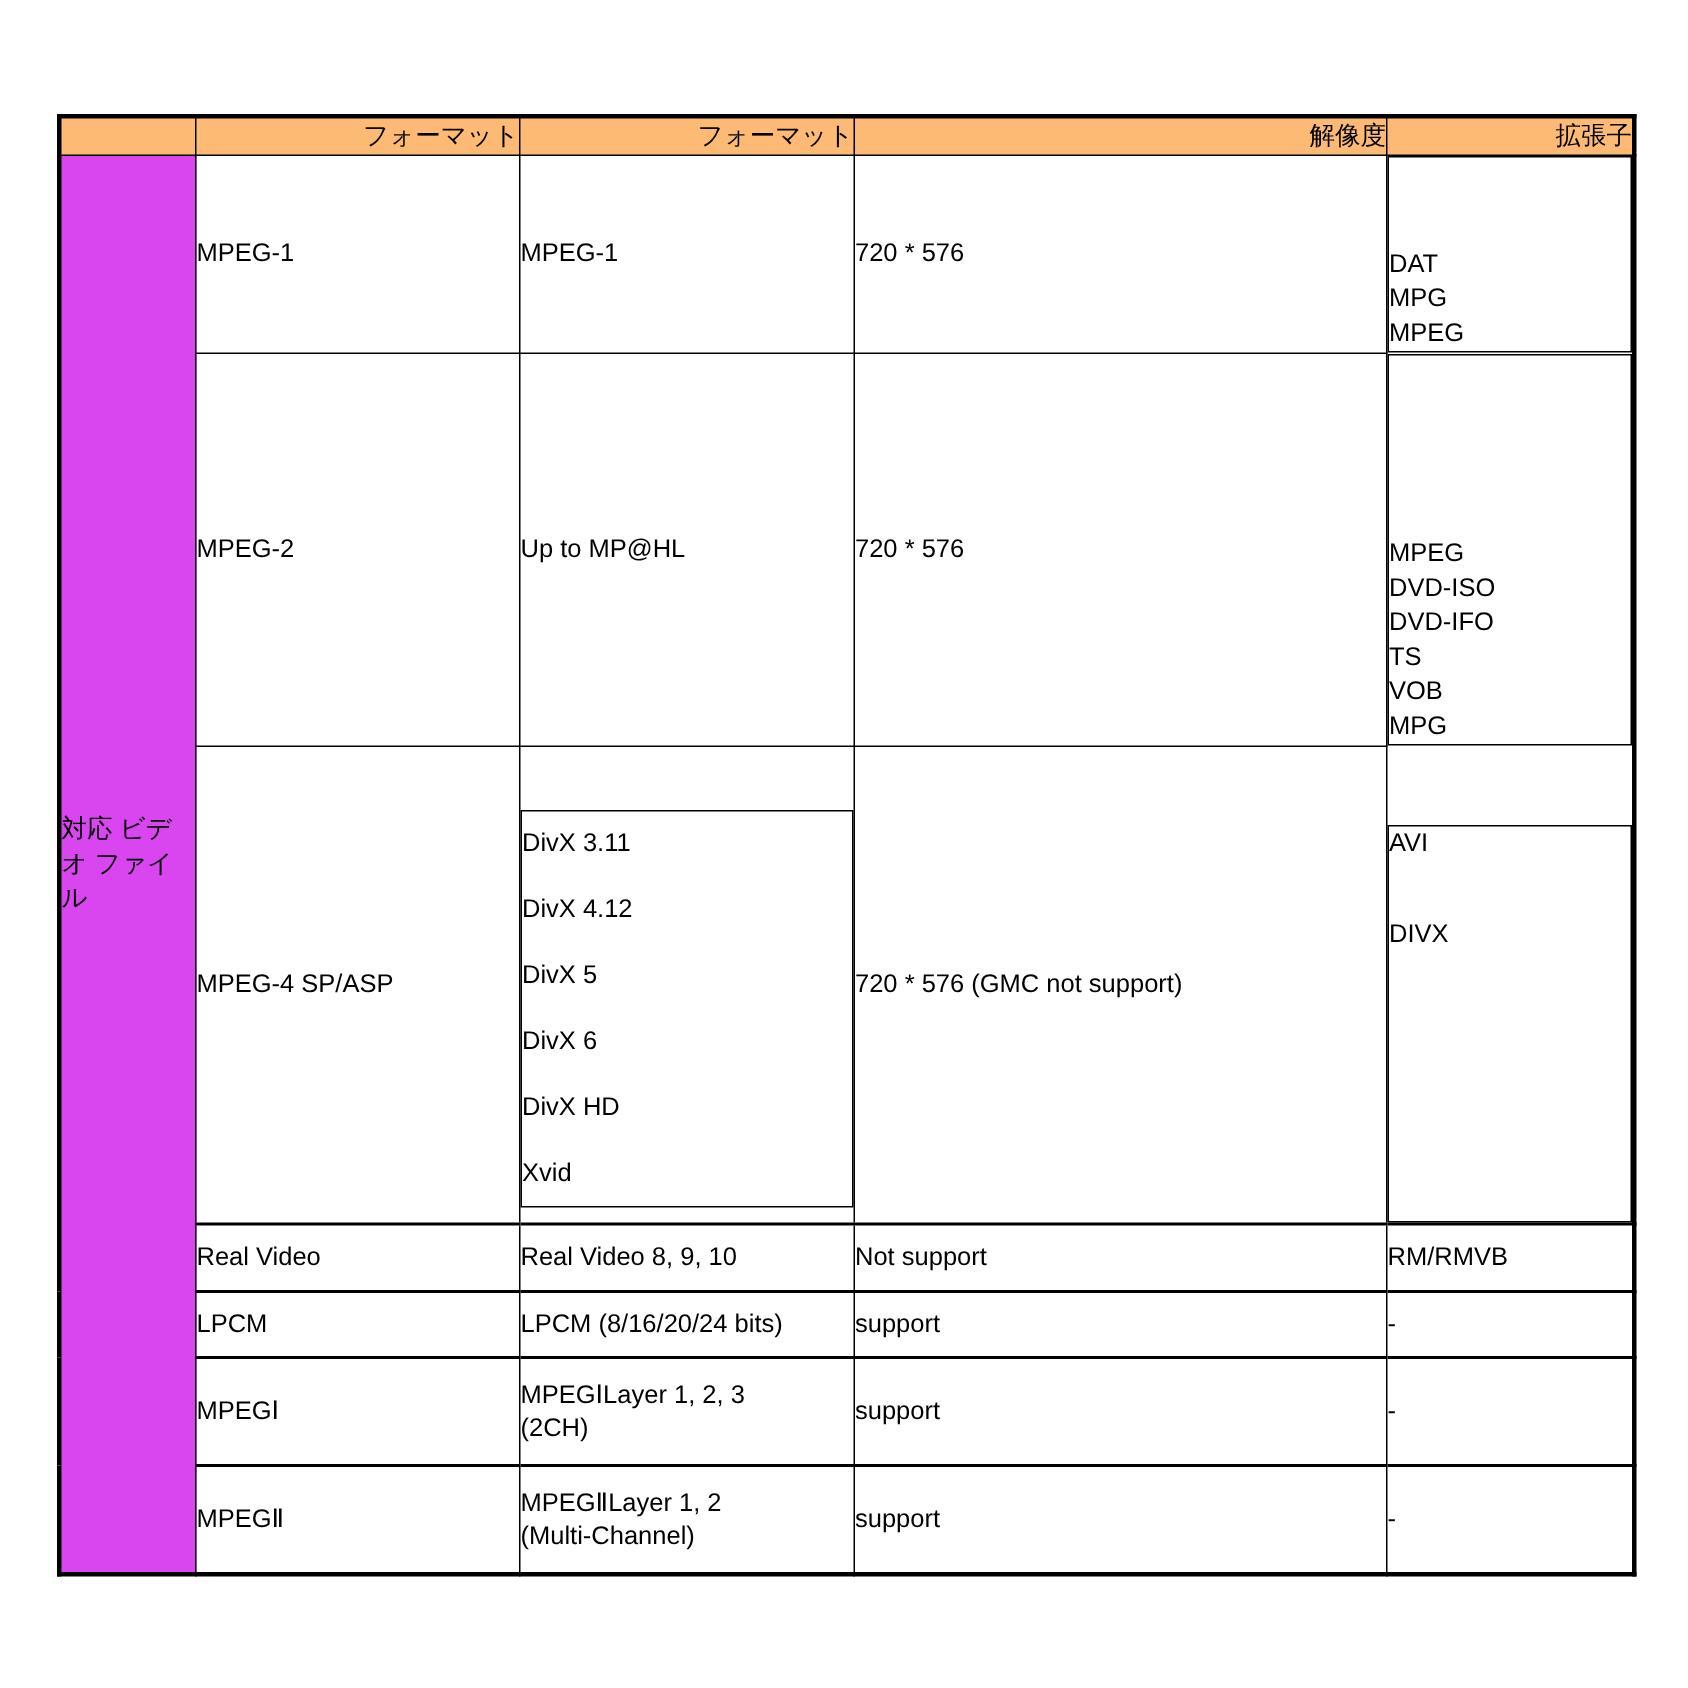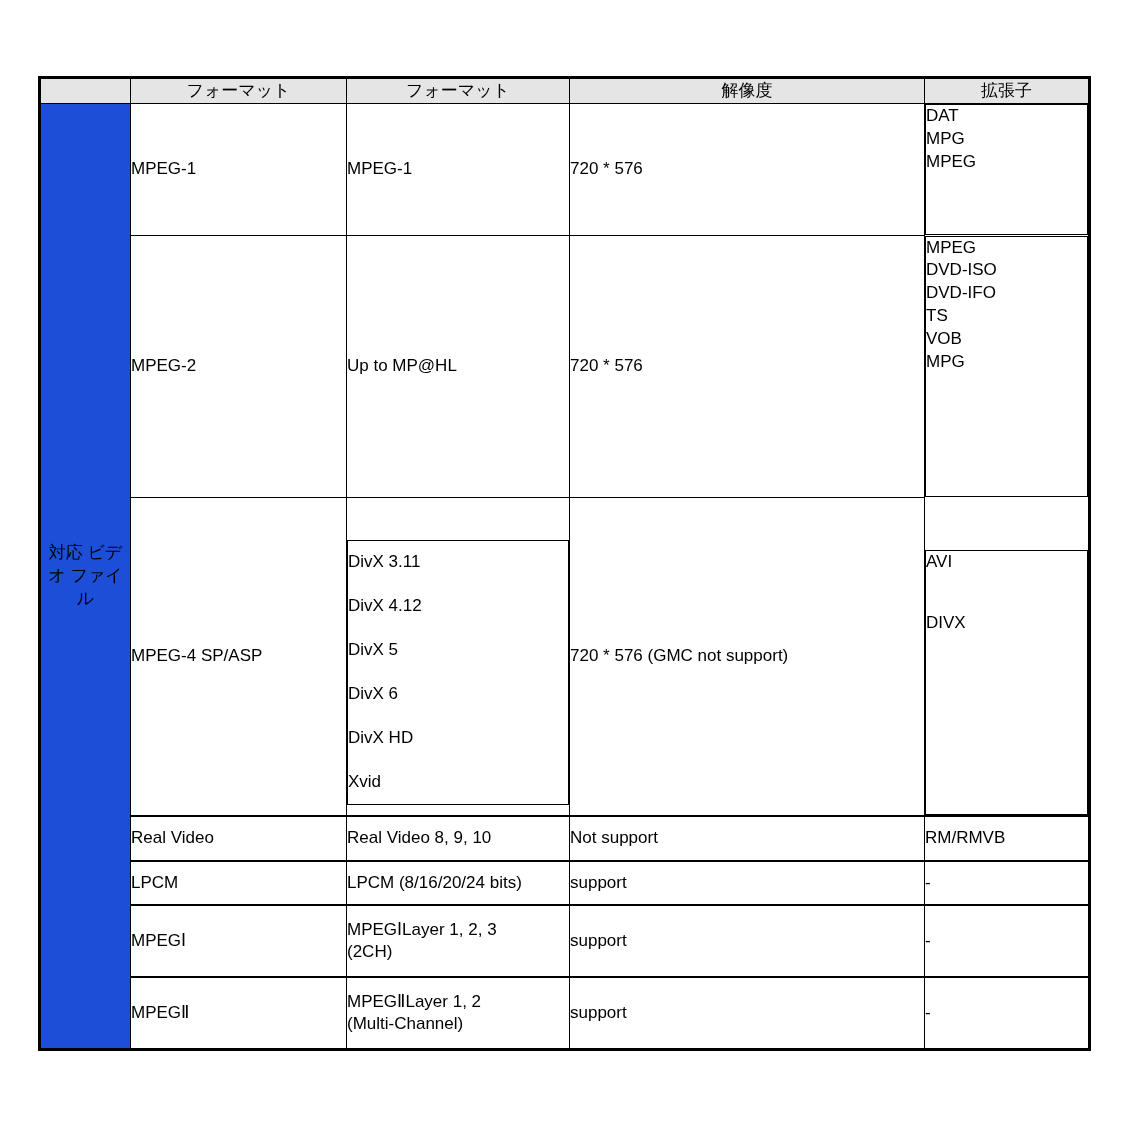--- a/index.html
+++ b/index.html
@@ -48,50 +48,49 @@
     font-size: 17px;
     line-height: 1.35;
   }
   .col-label { width: 91px; }
   .col-format { width: 216px; }
   .col-coding { width: 223px; }
   .col-res    { width: 355px; }
   .col-ext    { width: 165px; }
 
   thead td, thead th {
-    background: #e5e5e5;
-    text-align: center;
+    background: #fdba74;
+    text-align: right;
     height: 24px;
     font-size: 17px;
     font-weight: bold;
     border-bottom: 2px solid #000;
   }
   .label-cell {
-    background: #1d4ed8;
-    text-align: center;
+    background: #d946ef;
     font-weight: bold;
     font-size: 19px;
     line-height: 1.45;
     border-right: 2px solid #000;
   }
   .cell {
     padding: 6px 8px 6px 6px;
   }
   .multiline span { display: block; }
   .r1 { height: 131px; }
   .r2 { height: 261px; }
   .r3 { height: 265px; }
   .r4 { height: 43px; }
   .r5 { height: 42px; }
   .r6 { height: 70px; }
   .r7 { height: 70px; }
   .ext-stack {
     display: flex;
     flex-direction: column;
-    justify-content: flex-start;
+    justify-content: flex-end;
     box-sizing: border-box;
     padding: 8px 0 8px 7px;
   }
   .cod-stack {
     display: flex;
     flex-direction: column;
     justify-content: space-around;
     box-sizing: border-box;
     padding: 10px 0 10px 7px;
     margin-top: 42px;

